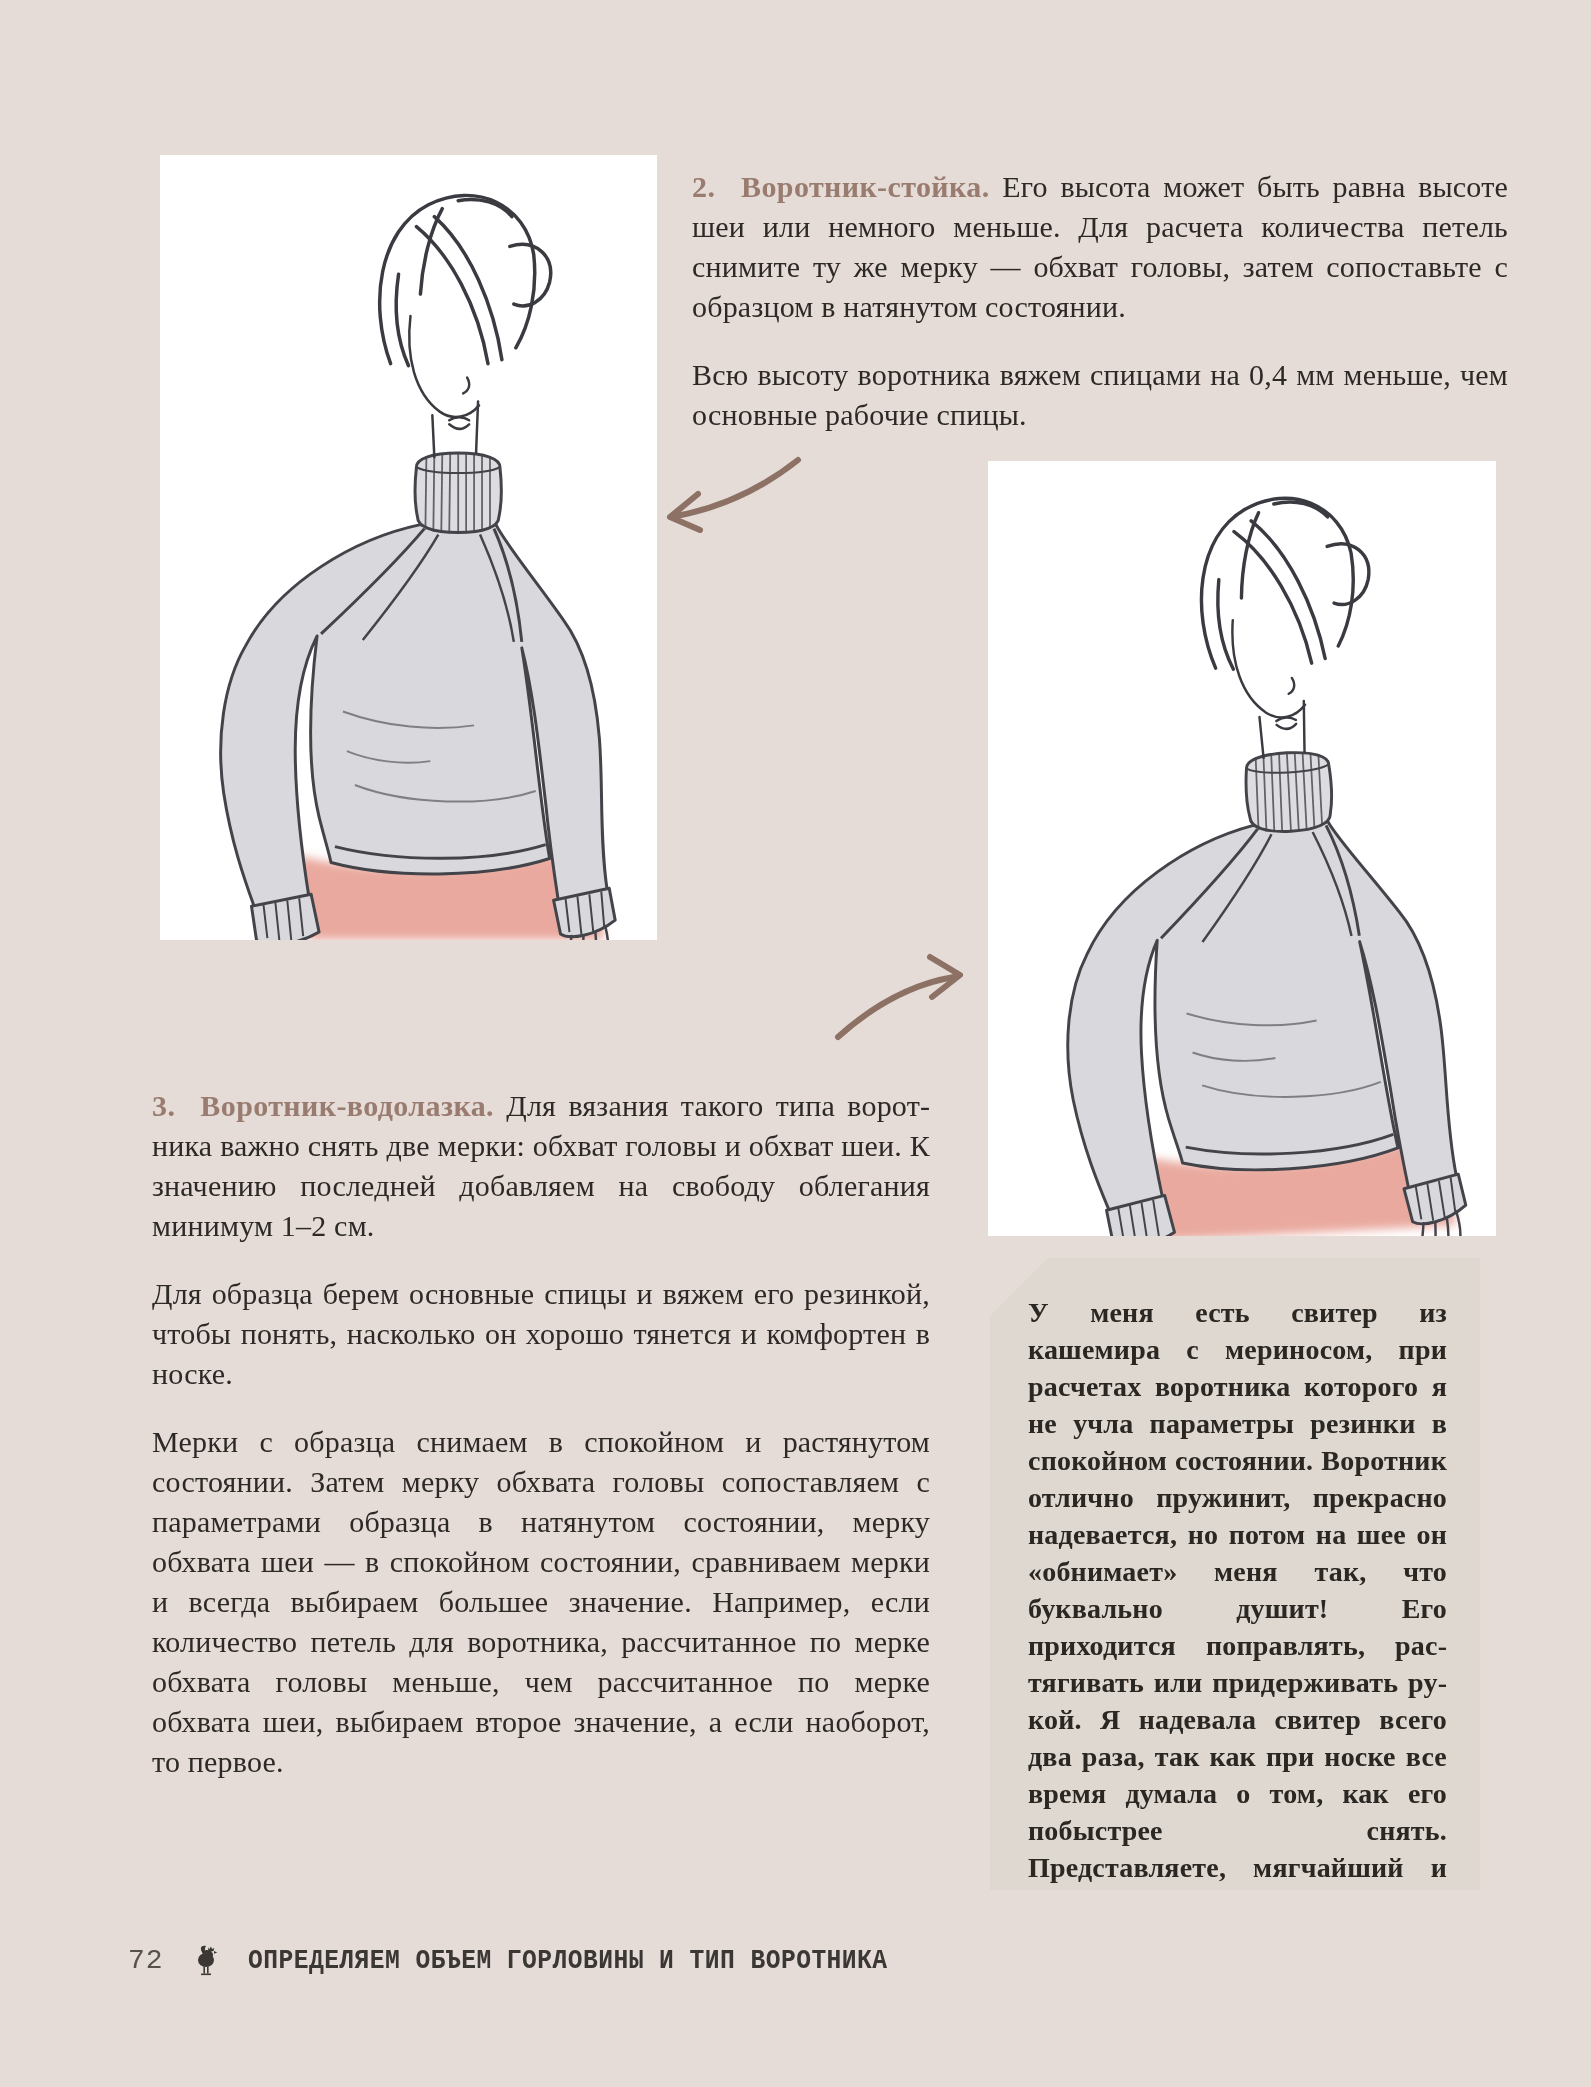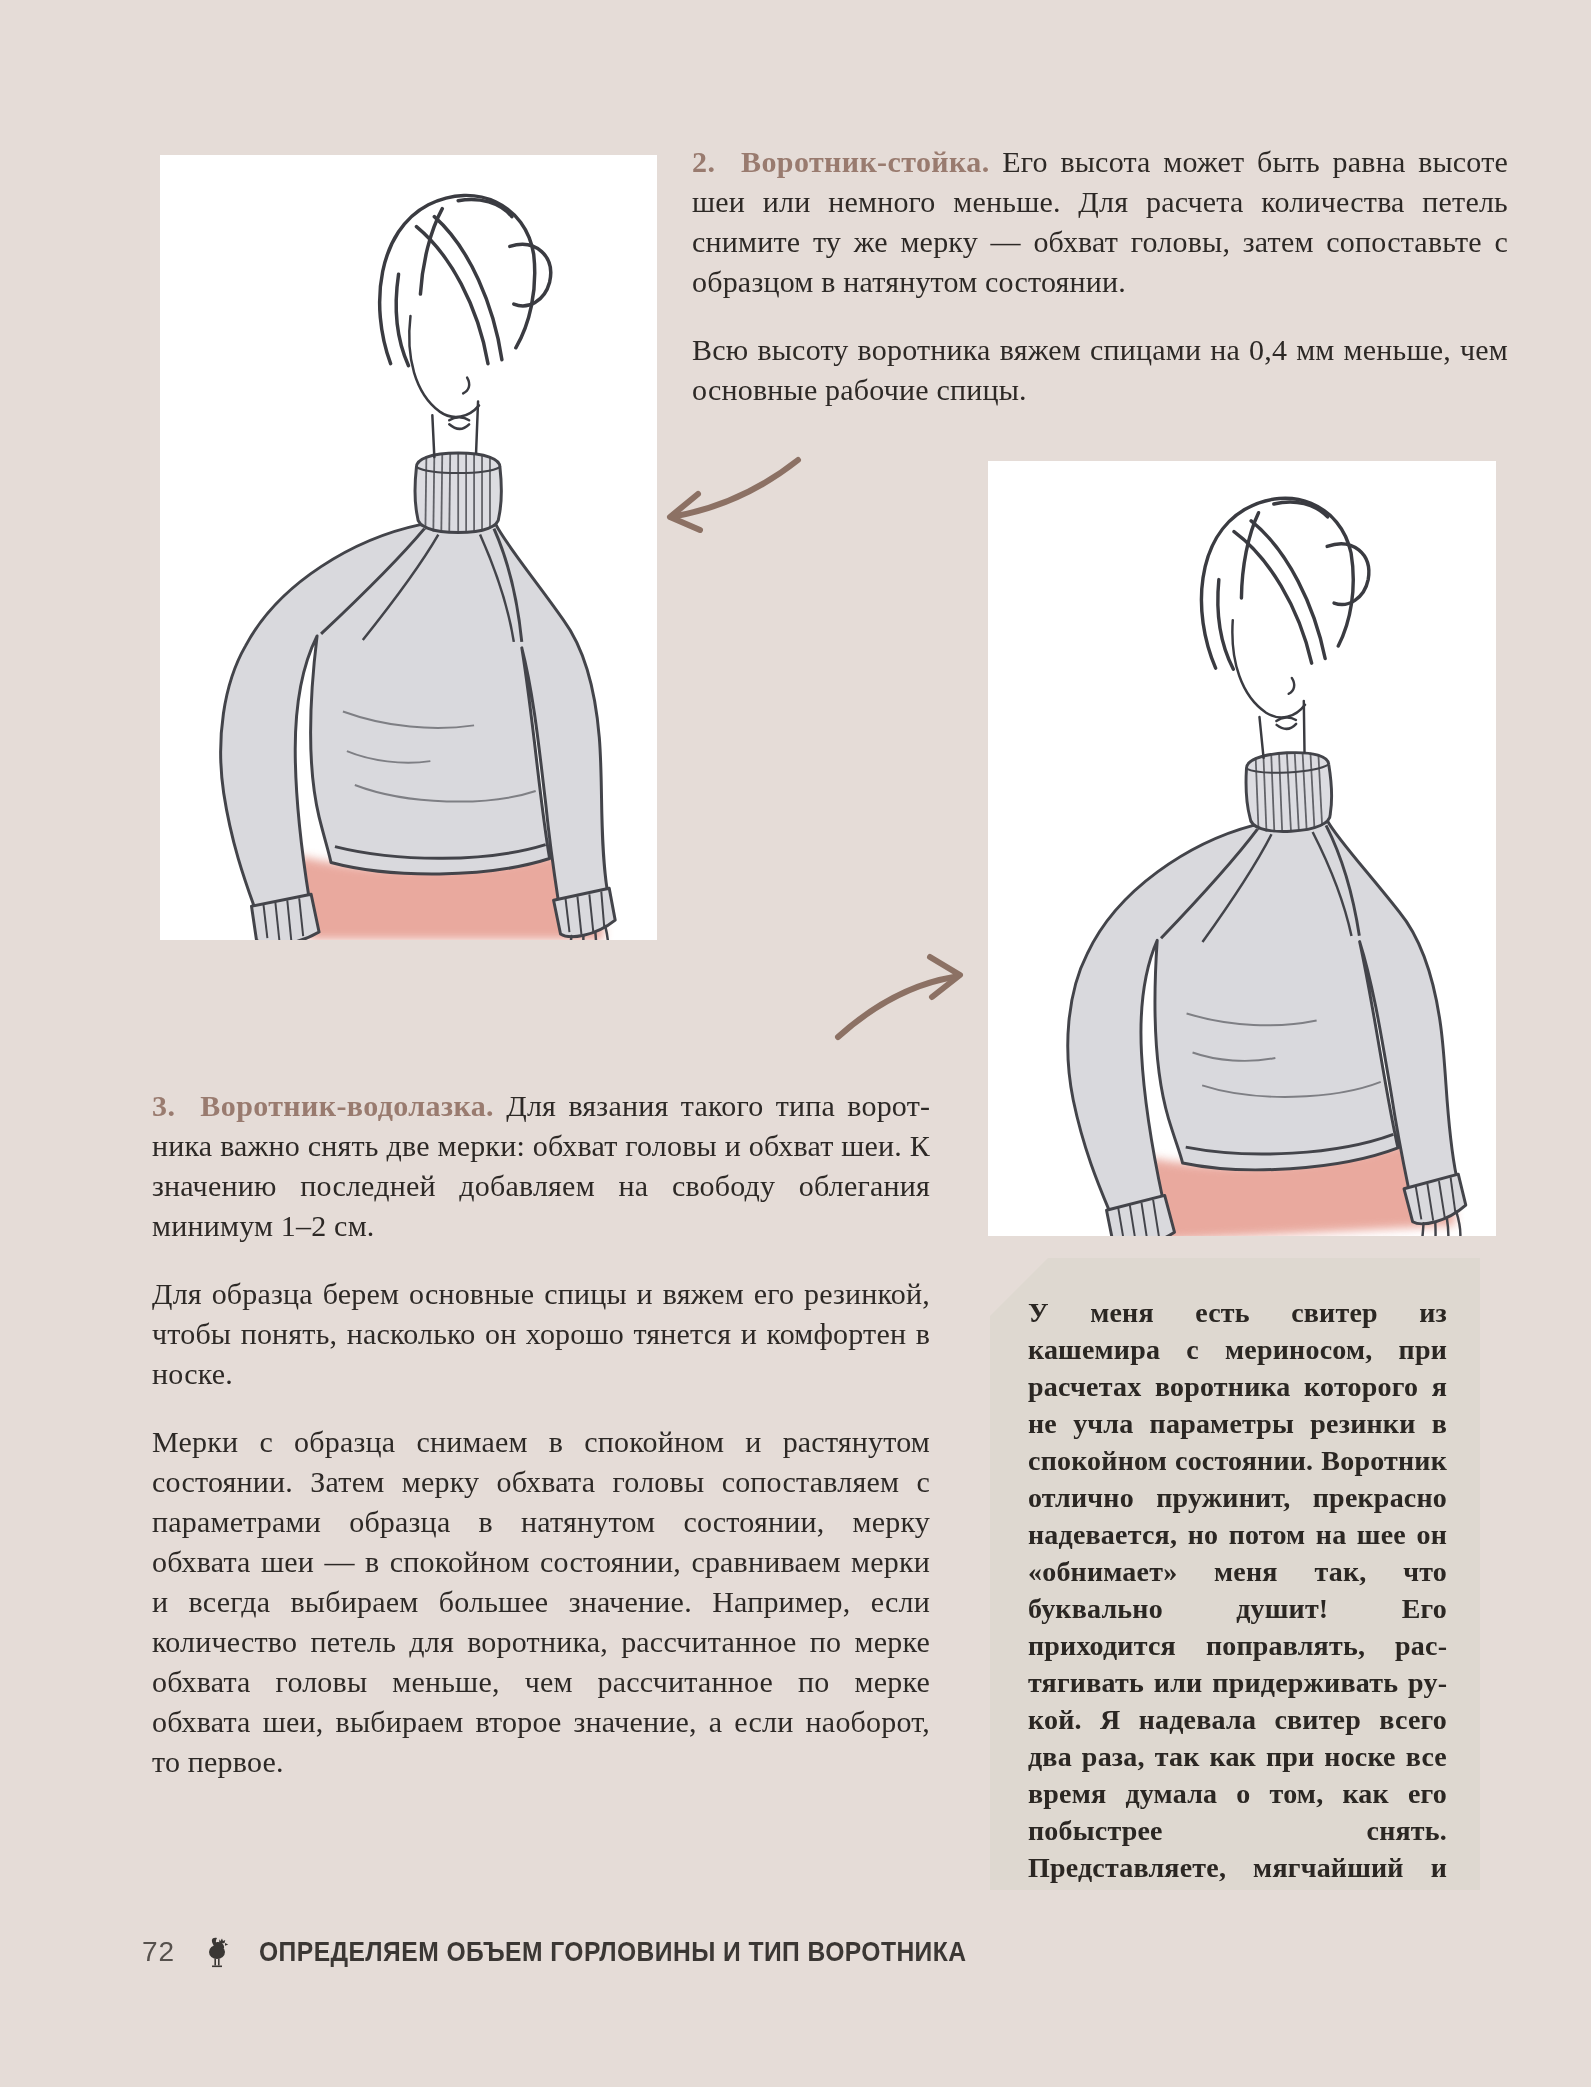--- a/index.html
+++ b/index.html
@@ -13,21 +13,21 @@
   }
   .illus{
     position:absolute;
     background:#ffffff;
   }
   .illus svg{width:100%;height:100%;display:block;}
   .illus-1{left:160px;top:155px;width:497px;height:785px;}
   .illus-2{left:988px;top:461px;width:508px;height:775px;}
 
   .sec{position:absolute;}
-  .sec-2{left:692px;top:142px;width:816px;}
+  .sec-2{left:692px;top:167px;width:816px;}
   .sec-3{left:152px;top:1086px;width:778px;}
   .para{
     margin:0 0 28px 0;
     font-size:30px;
     line-height:40px;
     text-align:justify;
     letter-spacing:0.2px;
   }
   .sec-heading{
     color:#997b6f;
@@ -53,23 +53,23 @@
     font-size:28px;
     line-height:37px;
     font-weight:700;
     text-align:justify;
     letter-spacing:0.2px;
     color:#2b2723;
   }
 
   .footer{
     position:absolute;
-    left:142px;top:1936px;height:48px;
-    display:flex;
-    font-family:Liberation Sans, sans-serif;
+    left:128px;top:1936px;height:48px;
+    display:flex;align-items:center;
+    font-family:Liberation Mono, monospace;
   }
   .pagenum{
     font-size:28px;color:#56514d;letter-spacing:1px;
   }
   .rooster{width:24px;height:32px;margin-left:30px;}
   .foot-title{
     margin-left:30px;
     font-size:28px;font-weight:700;color:#3b3734;
     letter-spacing:0.5px;
     transform:scaleX(0.88);

